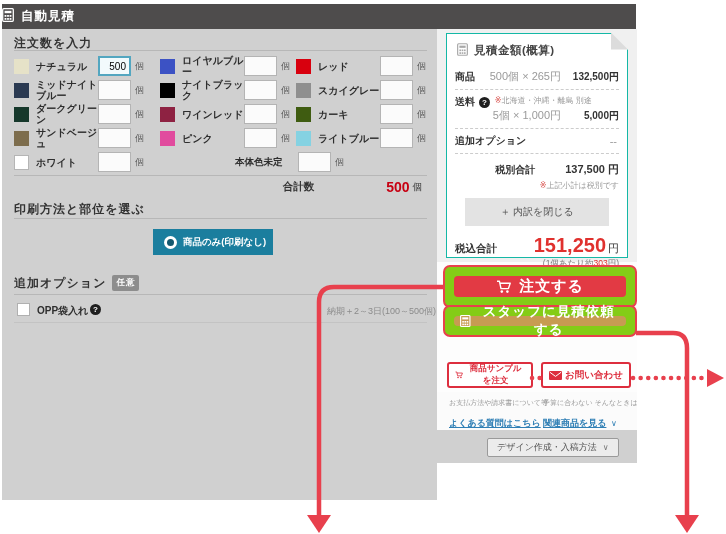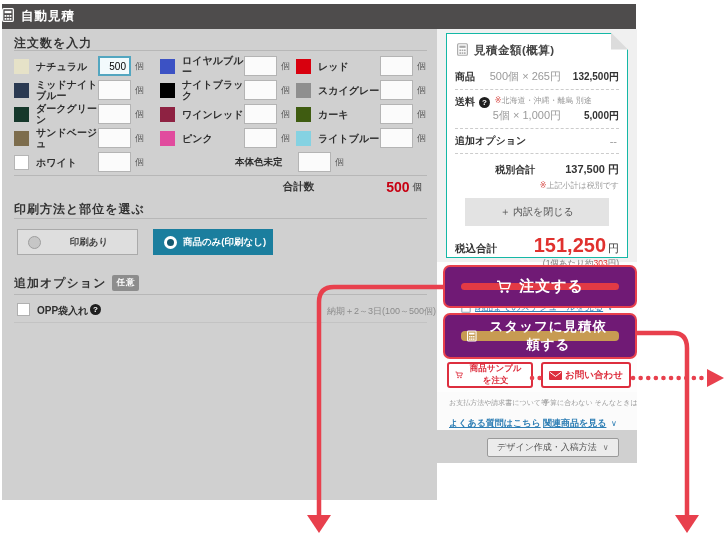--- a/index.html
+++ b/index.html
@@ -85,24 +85,24 @@
   .total-big{margin-left:auto;font-size:20px;font-weight:bold;color:#e0312e;letter-spacing:0;}
   .total-yen{font-size:11px;color:#333;margin-left:2px;}
   .perunit{text-align:right;font-size:8.5px;color:#777;margin-top:1px;}
   .perunit .red{color:#e0312e;}
   .dl-links{display:flex;justify-content:center;gap:22px;margin-top:9px;}
   .dl-link{display:flex;align-items:center;gap:3px;font-size:9.5px;font-weight:bold;color:#2f7fb5;cursor:pointer;}
   .schedule-row{display:flex;align-items:center;justify-content:center;gap:4px;margin-top:9px;}
   .schedule-link{font-size:9px;color:#2f7fb5;text-decoration:underline;cursor:pointer;}
   .chev{color:#2f7fb5;font-size:8px;}
 
-  .anno{position:absolute;left:6px;right:0;border:2.5px solid #e8404d;border-radius:7px;background:#701a75;
-    box-sizing:border-box;padding:16px;}
+  .anno{position:absolute;left:6px;right:0;border:2.5px solid #e8404d;border-radius:7px;background:#84cc16;
+    box-sizing:border-box;padding:9px;}
   .anno-order{top:236px;height:43px;}
-  .anno-staff{top:284px;height:46px;}
+  .anno-staff{top:276px;height:32px;}
   .big-btn{width:100%;height:100%;border:none;border-radius:4px;display:flex;align-items:center;justify-content:center;
     gap:7px;color:#fff;font-weight:bold;font-family:inherit;cursor:pointer;letter-spacing:1px;}
   .btn-order{background:#e23a44;font-size:15px;}
   .btn-staff{background:#c79b52;font-size:13.5px;}
 
   .mini-btn{position:absolute;top:333px;height:26px;background:#fff;border:2px solid #dd2e3e;border-radius:3px;
     box-sizing:border-box;display:flex;align-items:center;justify-content:center;gap:3px;color:#dd2e3e;
     font-weight:bold;font-family:inherit;cursor:pointer;}
   .btn-sample{left:10px;width:86px;font-size:8.5px;font-family:Liberation Serif, serif;}
   .btn-contact{left:104px;width:90px;font-size:9.5px;}
@@ -231,24 +231,20 @@
 
     <div class="hr" style="top:146px"></div>
     <div class="total-row">
       <span class="total-label">合計数</span>
       <span class="total-value">500</span>
       <span class="total-unit">個</span>
     </div>
 
     <div class="sec-title" style="top:172px">印刷方法と部位を選ぶ</div>
     <div class="hr" style="top:189px"></div>
-    <div class="radio-btn radio-off-box">
-      <span class="radio-circle-off"></span>
-      <span class="radio-label">印刷あり</span>
-    </div>
     <div class="radio-btn radio-on-box">
       <span class="radio-circle-on">
           <i></i>
         </span>
       <span class="radio-label">商品のみ(印刷なし)</span>
     </div>
 
     <div class="sec-title" style="top:246px">
       <span>追加オプション</span><span class="badge">任意</span>
     </div>

